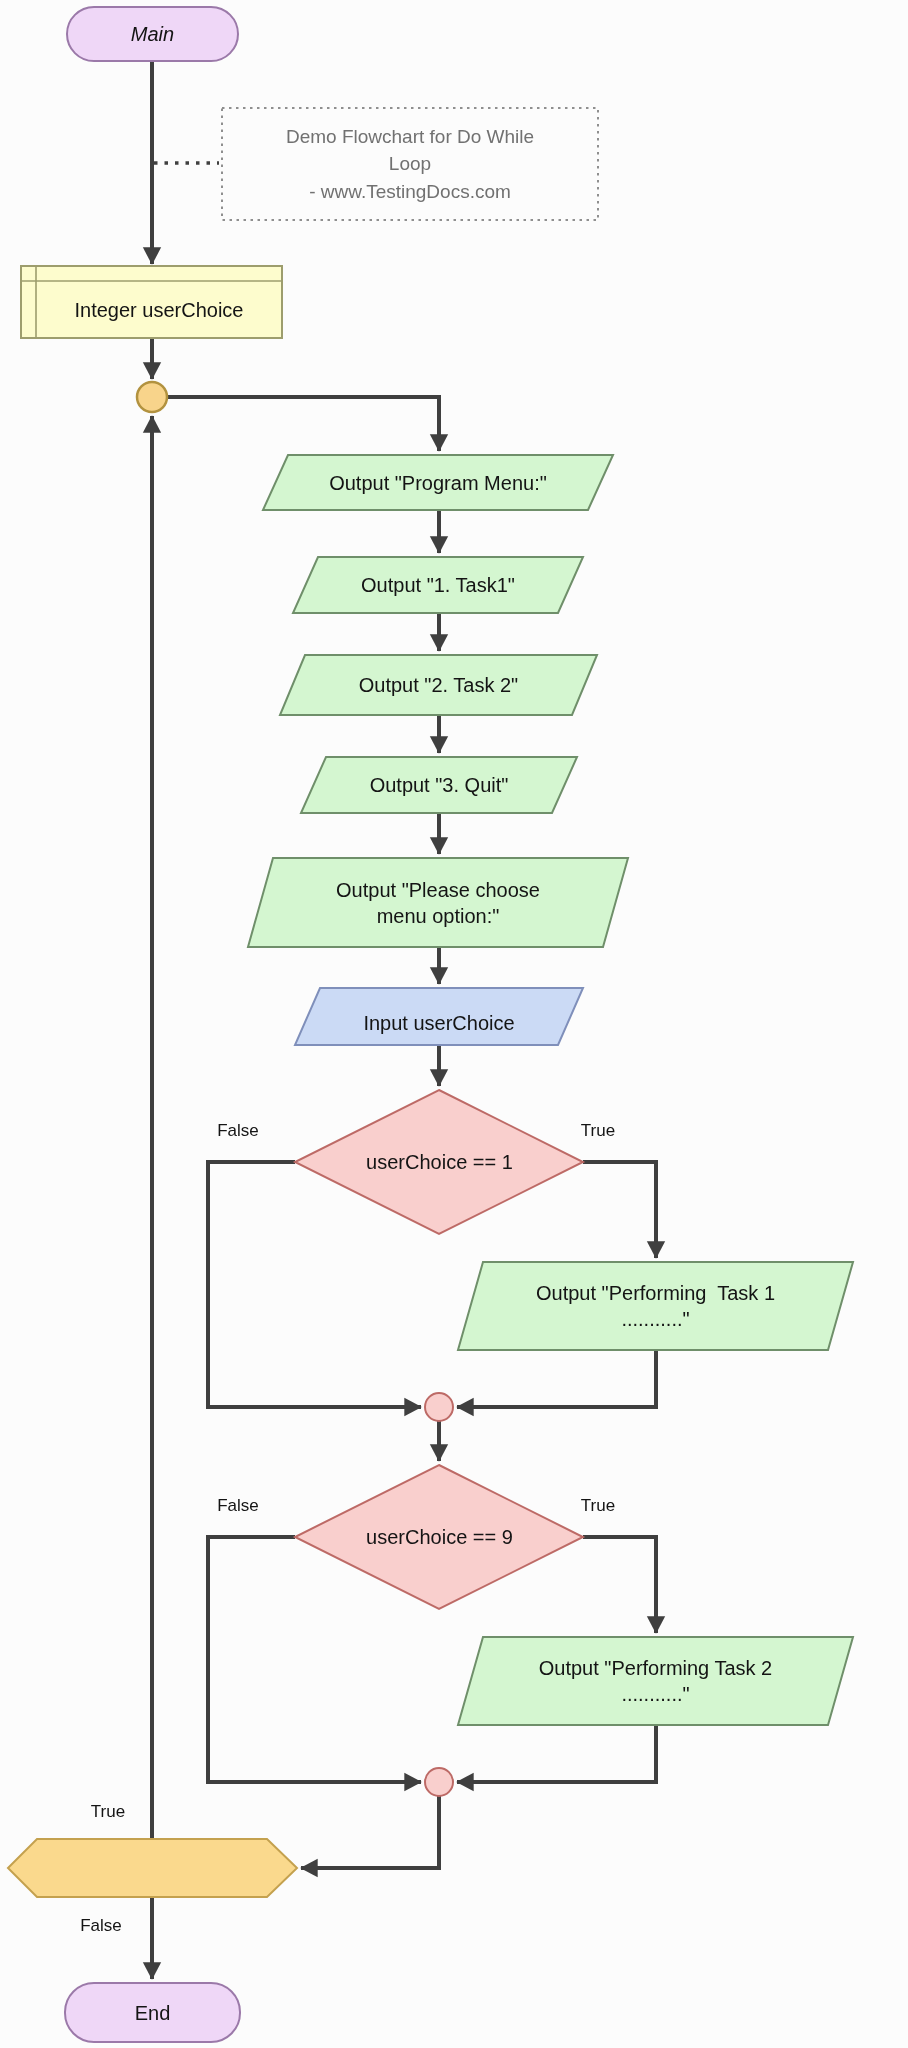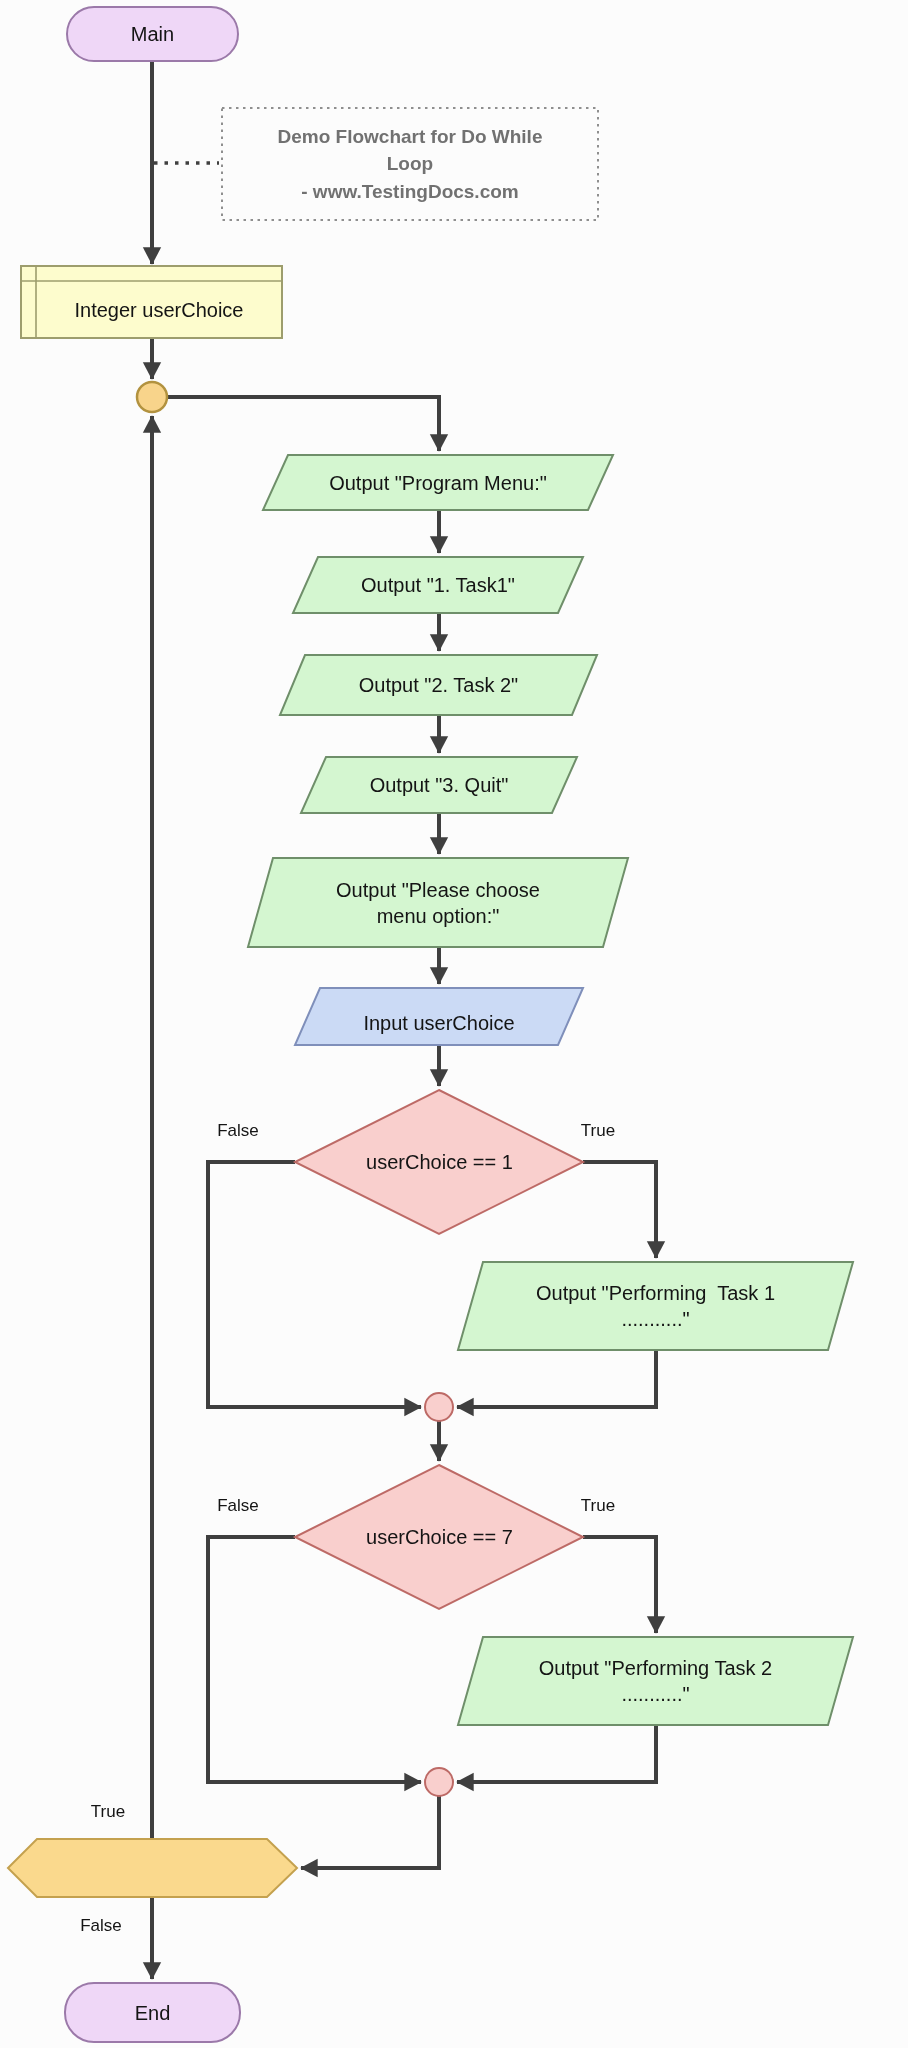--- a/index.html
+++ b/index.html
@@ -87,41 +87,41 @@
     <circle class="shape-pink" cx="439" cy="1407" r="14"></circle>
 
     <polygon class="shape-pink" points="439,1465 583,1537 439,1609 295,1537"></polygon>
     <polygon class="shape-green" points="483,1637 853,1637 828,1725 458,1725"></polygon>
     <circle class="shape-pink" cx="439" cy="1782" r="14"></circle>
 
     <polygon class="shape-hex" points="8,1868 37,1839 267,1839 297,1868 267,1897 37,1897"></polygon>
     <rect class="shape-purple" x="65" y="1983" width="175" height="59" rx="29"></rect>
   </svg>
 
-  <div class="lbl" style="left:67px;top:7px;width:171px;height:54px;">Main</div>
-  <div class="lbl lbl-comment" style="left:222px;top:108px;width:376px;height:112px;font-weight:bold;">Demo Flowchart for Do While
+  <div class="lbl" style="left:67px;top:7px;width:171px;height:54px;font-style:italic;">Main</div>
+  <div class="lbl lbl-comment" style="left:222px;top:108px;width:376px;height:112px;">Demo Flowchart for Do While
 Loop
 - www.TestingDocs.com</div>
   <div class="lbl" style="left:36px;top:281px;width:246px;height:57px;">Integer userChoice</div>
 
   <div class="lbl" style="left:263px;top:455px;width:350px;height:55px;">Output "Program Menu:"</div>
   <div class="lbl" style="left:293px;top:557px;width:290px;height:56px;">Output "1. Task1"</div>
   <div class="lbl" style="left:280px;top:655px;width:317px;height:60px;">Output "2. Task 2"</div>
   <div class="lbl" style="left:301px;top:757px;width:276px;height:56px;">Output "3. Quit"</div>
   <div class="lbl" style="left:248px;top:858px;width:380px;height:89px;">Output "Please choose
 menu option:"</div>
   <div class="lbl" style="left:295px;top:988px;width:288px;height:69px;">Input userChoice</div>
 
   <div class="lbl" style="left:296px;top:1090px;width:287px;height:144px;text-align:center;">userChoice == 1</div>
   <div class="lbl lbl-branch" style="left:193px;top:1117px;width:90px;height:28px;">False</div>
   <div class="lbl lbl-branch" style="left:553px;top:1117px;width:90px;height:28px;">True</div>
   <div class="lbl" style="left:458px;top:1262px;width:395px;height:88px;">Output "Performing  Task 1
 ..........."</div>
 
-  <div class="lbl" style="left:296px;top:1465px;width:287px;height:144px;">userChoice == 7</div>
+  <div class="lbl" style="left:296px;top:1465px;width:287px;height:144px;">userChoice == 9</div>
   <div class="lbl lbl-branch" style="left:193px;top:1492px;width:90px;height:28px;">False</div>
   <div class="lbl lbl-branch" style="left:553px;top:1492px;width:90px;height:28px;">True</div>
   <div class="lbl" style="left:458px;top:1637px;width:395px;height:88px;">Output "Performing Task 2
 ..........."</div>
 
   <div class="lbl lbl-branch" style="left:63px;top:1798px;width:90px;height:28px;">True</div>
   <div class="lbl lbl-branch" style="left:56px;top:1912px;width:90px;height:28px;">False</div>
 
   <div class="lbl" style="left:65px;top:1983px;width:175px;height:59px;">End</div>
 </div>

